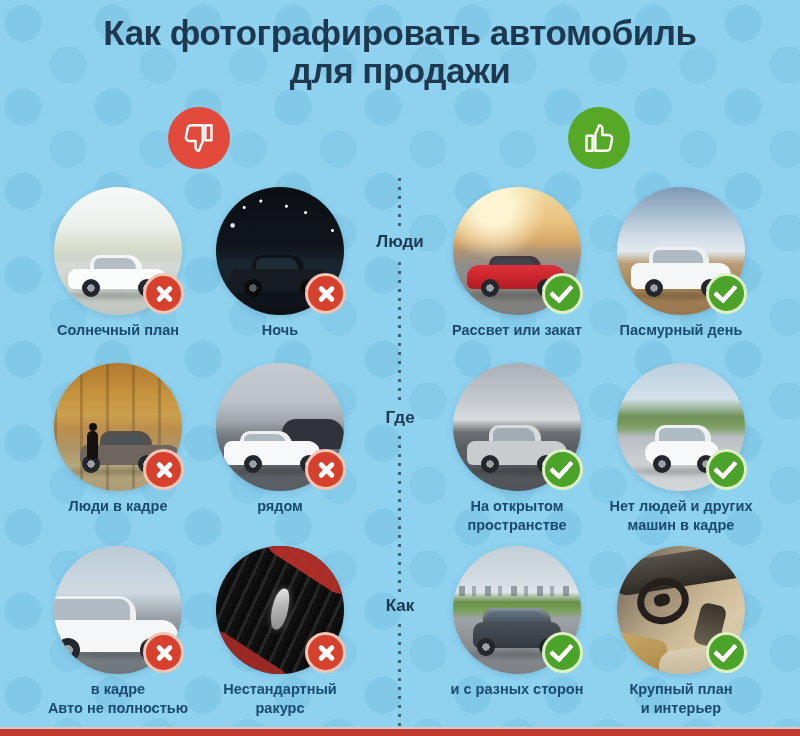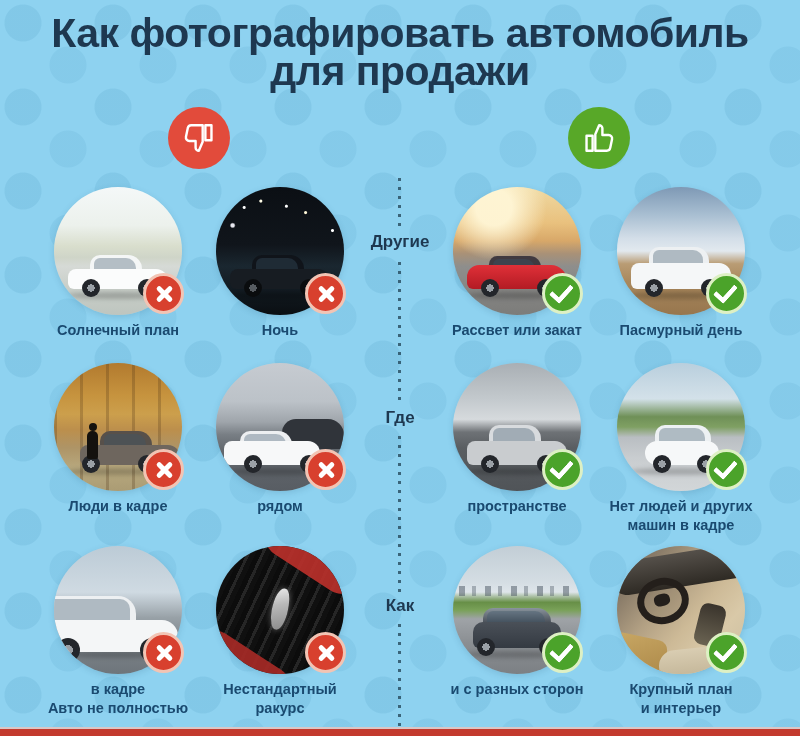--- a/index.html
+++ b/index.html
@@ -7,21 +7,21 @@
     position:relative;width:800px;height:736px;overflow:hidden;
     font-family:"Liberation Sans","DejaVu Sans",sans-serif;
     background-color:#8ED2F0;
     background-image:
       radial-gradient(circle 19px at 23px 23px, rgba(70,150,190,.16) 18px, transparent 19px),
       radial-gradient(circle 19px at 68px 65px, rgba(70,150,190,.13) 18px, transparent 19px);
     background-size:90px 84px;
   }
   
   .title{position:absolute;top:14px;left:0;width:100%;text-align:center;
-    font-size:41px;line-height:38px;font-weight:700;color:#1E3850;letter-spacing:-.5px;}
+    font-size:35px;line-height:38px;font-weight:700;color:#1E3850;letter-spacing:-.5px;}
   
   .thumb{position:absolute;width:62px;height:62px;border-radius:50%;
     display:flex;align-items:center;justify-content:center;}
   .thumb.down{left:168px;top:107px;background:#E24B3B;}
   .thumb.up{left:568px;top:107px;background:#58A828;}
   .thumb svg{width:34px;height:34px;}
   .thumb.down svg{transform:rotate(180deg);}
   
   .vdots{position:absolute;left:398px;width:3px;
     background-image:repeating-linear-gradient(180deg,rgba(30,64,82,.75) 0 3px,transparent 3px 9px);}
@@ -170,21 +170,21 @@
     <svg viewBox="0 0 24 24">
       <path d="M3.2 10.4h4.3V21H3.2zM9.4 21h8.1c1.2 0 2.2-.8 2.4-2l1.3-6.2c.3-1.5-.9-2.9-2.4-2.9h-4.4V5.2c0-1.3-1.1-2.2-2.3-2.2l-2.7 6.3z" fill="none" stroke="#FFFFFF" stroke-width="1.7" stroke-linejoin="round"></path>
     </svg>
   </div>
 
   <div class="vdots" style="top:178px;height:52px"></div>
   <div class="vdots" style="top:262px;height:144px"></div>
   <div class="vdots" style="top:436px;height:158px"></div>
   <div class="vdots" style="top:624px;height:104px"></div>
 
-  <div class="rowlabel" style="top:232px">Другие</div>
+  <div class="rowlabel" style="top:232px">Люди</div>
   <div class="rowlabel" style="top:408px">Где</div>
   <div class="rowlabel" style="top:596px">Как</div>
 
   <div class="cell" style="left:54px;top:187px">
     <div class="photo p-sunny">
       <div class="car">
         <div class="cab"></div>
           <div class="bod"></div>
           <div class="wh w1"></div>
           <div class="wh w2"></div>
@@ -308,20 +308,21 @@
   </div>
 
   <div class="caption" style="left:30px;top:497px">
     <span class="cl">Люди в кадре</span>
     <span class="cl"></span>
   </div>
   <div class="caption" style="left:192px;top:497px">
     <span class="cl">рядом</span>
   </div>
   <div class="caption" style="left:429px;top:497px">
+    <span class="cl">На открытом</span>
     <span class="cl">пространстве</span>
   </div>
   <div class="caption" style="left:593px;top:497px">
     <span class="cl">Нет людей и других</span>
     <span class="cl">машин в кадре</span>
   </div>
 
   <div class="cell" style="left:54px;top:546px">
     <div class="photo p-partial">
       <div class="car">

